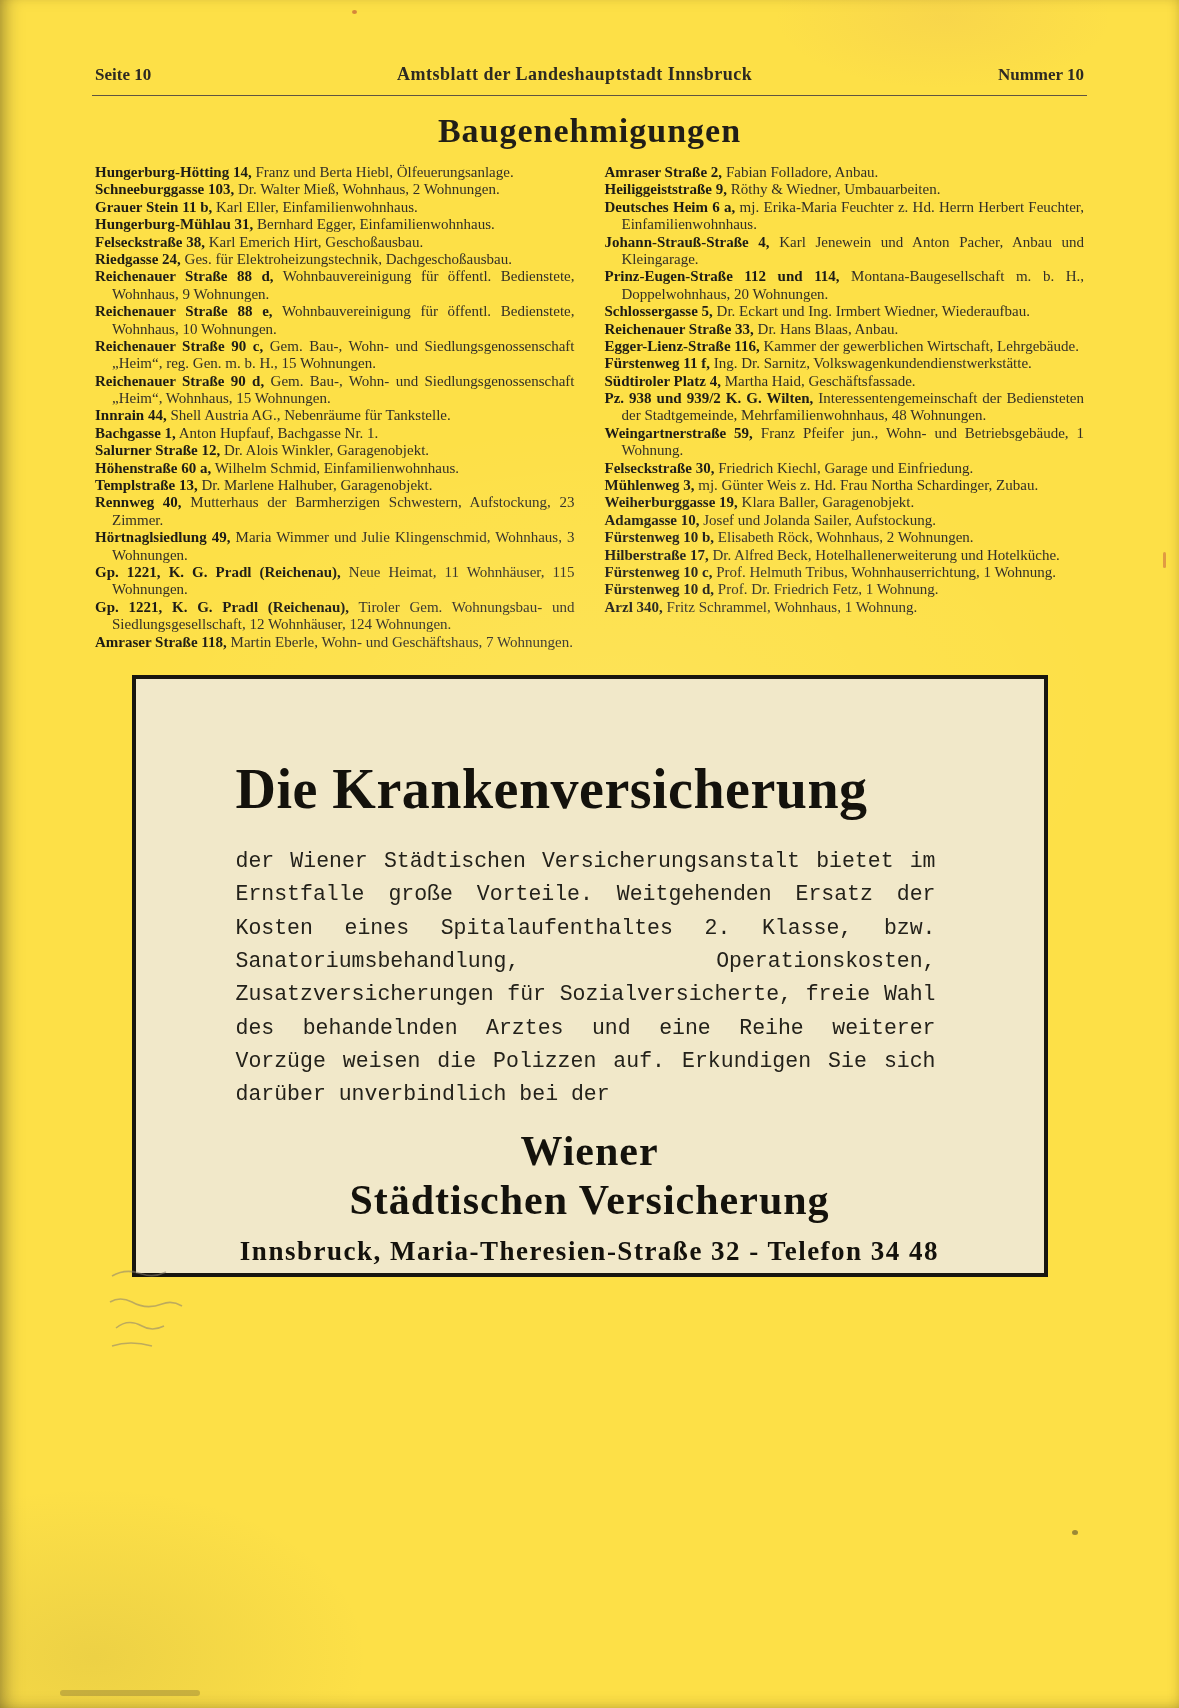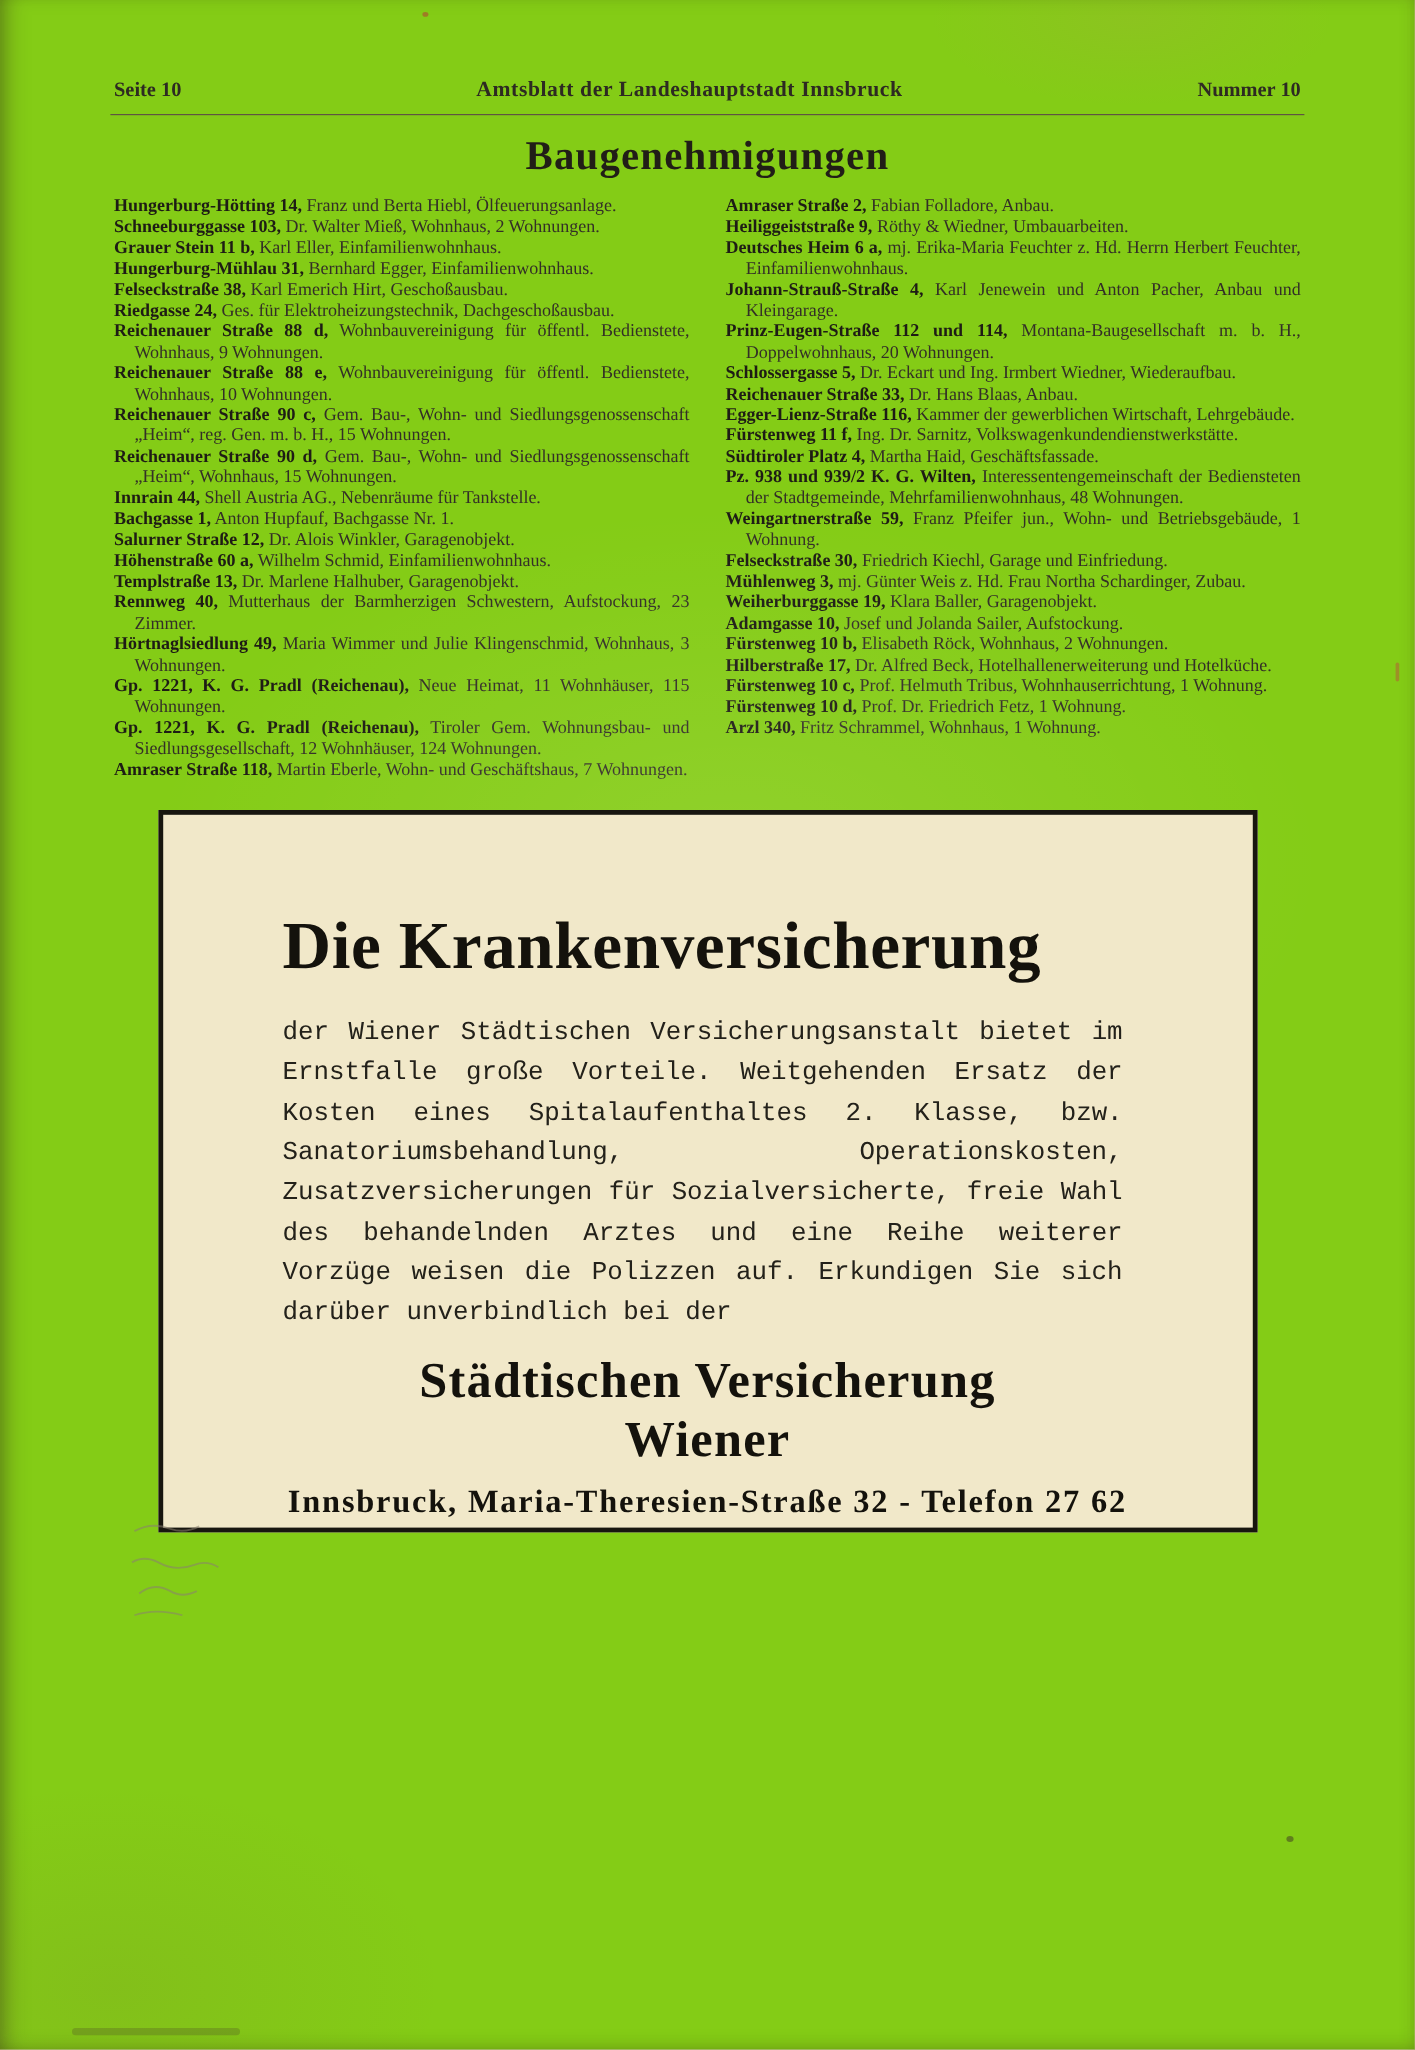--- a/index.html
+++ b/index.html
@@ -1,21 +1,21 @@
 <!DOCTYPE html>
 <html><head>
 <meta charset="utf-8">
 <style>
   * { margin:0; padding:0; box-sizing:border-box; }
   html,body { background:#cfc6ac; }
   .page {
     position:relative;
     width:1179px; height:1708px;
     margin:0 auto;
-    background:#84cc16;
+    background:#fde047;
     overflow:hidden;
     font-family:"Liberation Serif", serif;
     color:#34312a;
     box-shadow: inset 14px 0 20px -12px rgba(55,45,25,.55),
                 inset -8px 0 14px -10px rgba(55,45,25,.25),
                 inset 0 -10px 18px -12px rgba(55,45,25,.28);
   }
   .page::before {
     content:""; position:absolute; inset:0; pointer-events:none;
     background:
@@ -140,24 +140,24 @@
         <p class="entry"><b>Fürstenweg 10 c,</b> Prof. Helmuth Tribus, Wohnhauserrichtung, 1 Wohnung.</p>
         <p class="entry"><b>Fürstenweg 10 d,</b> Prof. Dr. Friedrich Fetz, 1 Wohnung.</p>
         <p class="entry"><b>Arzl 340,</b> Fritz Schrammel, Wohnhaus, 1 Wohnung.</p>
       </div>
   </div>
 
   <div class="ad">
     <h2>Die Krankenversicherung</h2>
     <p class="ad-body">der Wiener Städtischen Versicherungsanstalt bietet im Ernstfalle große Vorteile. Weitgehenden Ersatz der Kosten eines Spitalaufenthaltes 2. Klasse, bzw. Sanatoriumsbehandlung, Operationskosten, Zusatzversicherungen für Sozialversicherte, freie Wahl des behandelnden Arztes und eine Reihe weiterer Vorzüge weisen die Polizzen auf. Erkundigen Sie sich darüber unverbindlich bei der</p>
     <div class="brand">
+      <div>Wiener</div>
       <div>Städtischen Versicherung</div>
-      <div>Wiener</div>
     </div>
-    <p class="ad-address">Innsbruck, Maria-Theresien-Straße 32 - Telefon 27 62</p>
+    <p class="ad-address">Innsbruck, Maria-Theresien-Straße 32 - Telefon 34 48</p>
   </div>
 
   <svg class="pencil" width="120" height="90" viewBox="0 0 120 90">
     <path d="M6 14 q14 -8 30 -2 q12 4 24 -2" fill="none" stroke="#8a8070" stroke-width="1.6"></path>
     <path d="M4 40 q10 -6 22 0 q14 8 30 2 q10 -4 20 2" fill="none" stroke="#8a8070" stroke-width="1.6"></path>
     <path d="M10 66 q12 -10 26 -2 q10 6 22 0" fill="none" stroke="#8a8070" stroke-width="1.6"></path>
     <path d="M6 84 q18 -6 40 0" fill="none" stroke="#8a8070" stroke-width="1.4"></path>
   </svg>
 
   <div class="stains">

